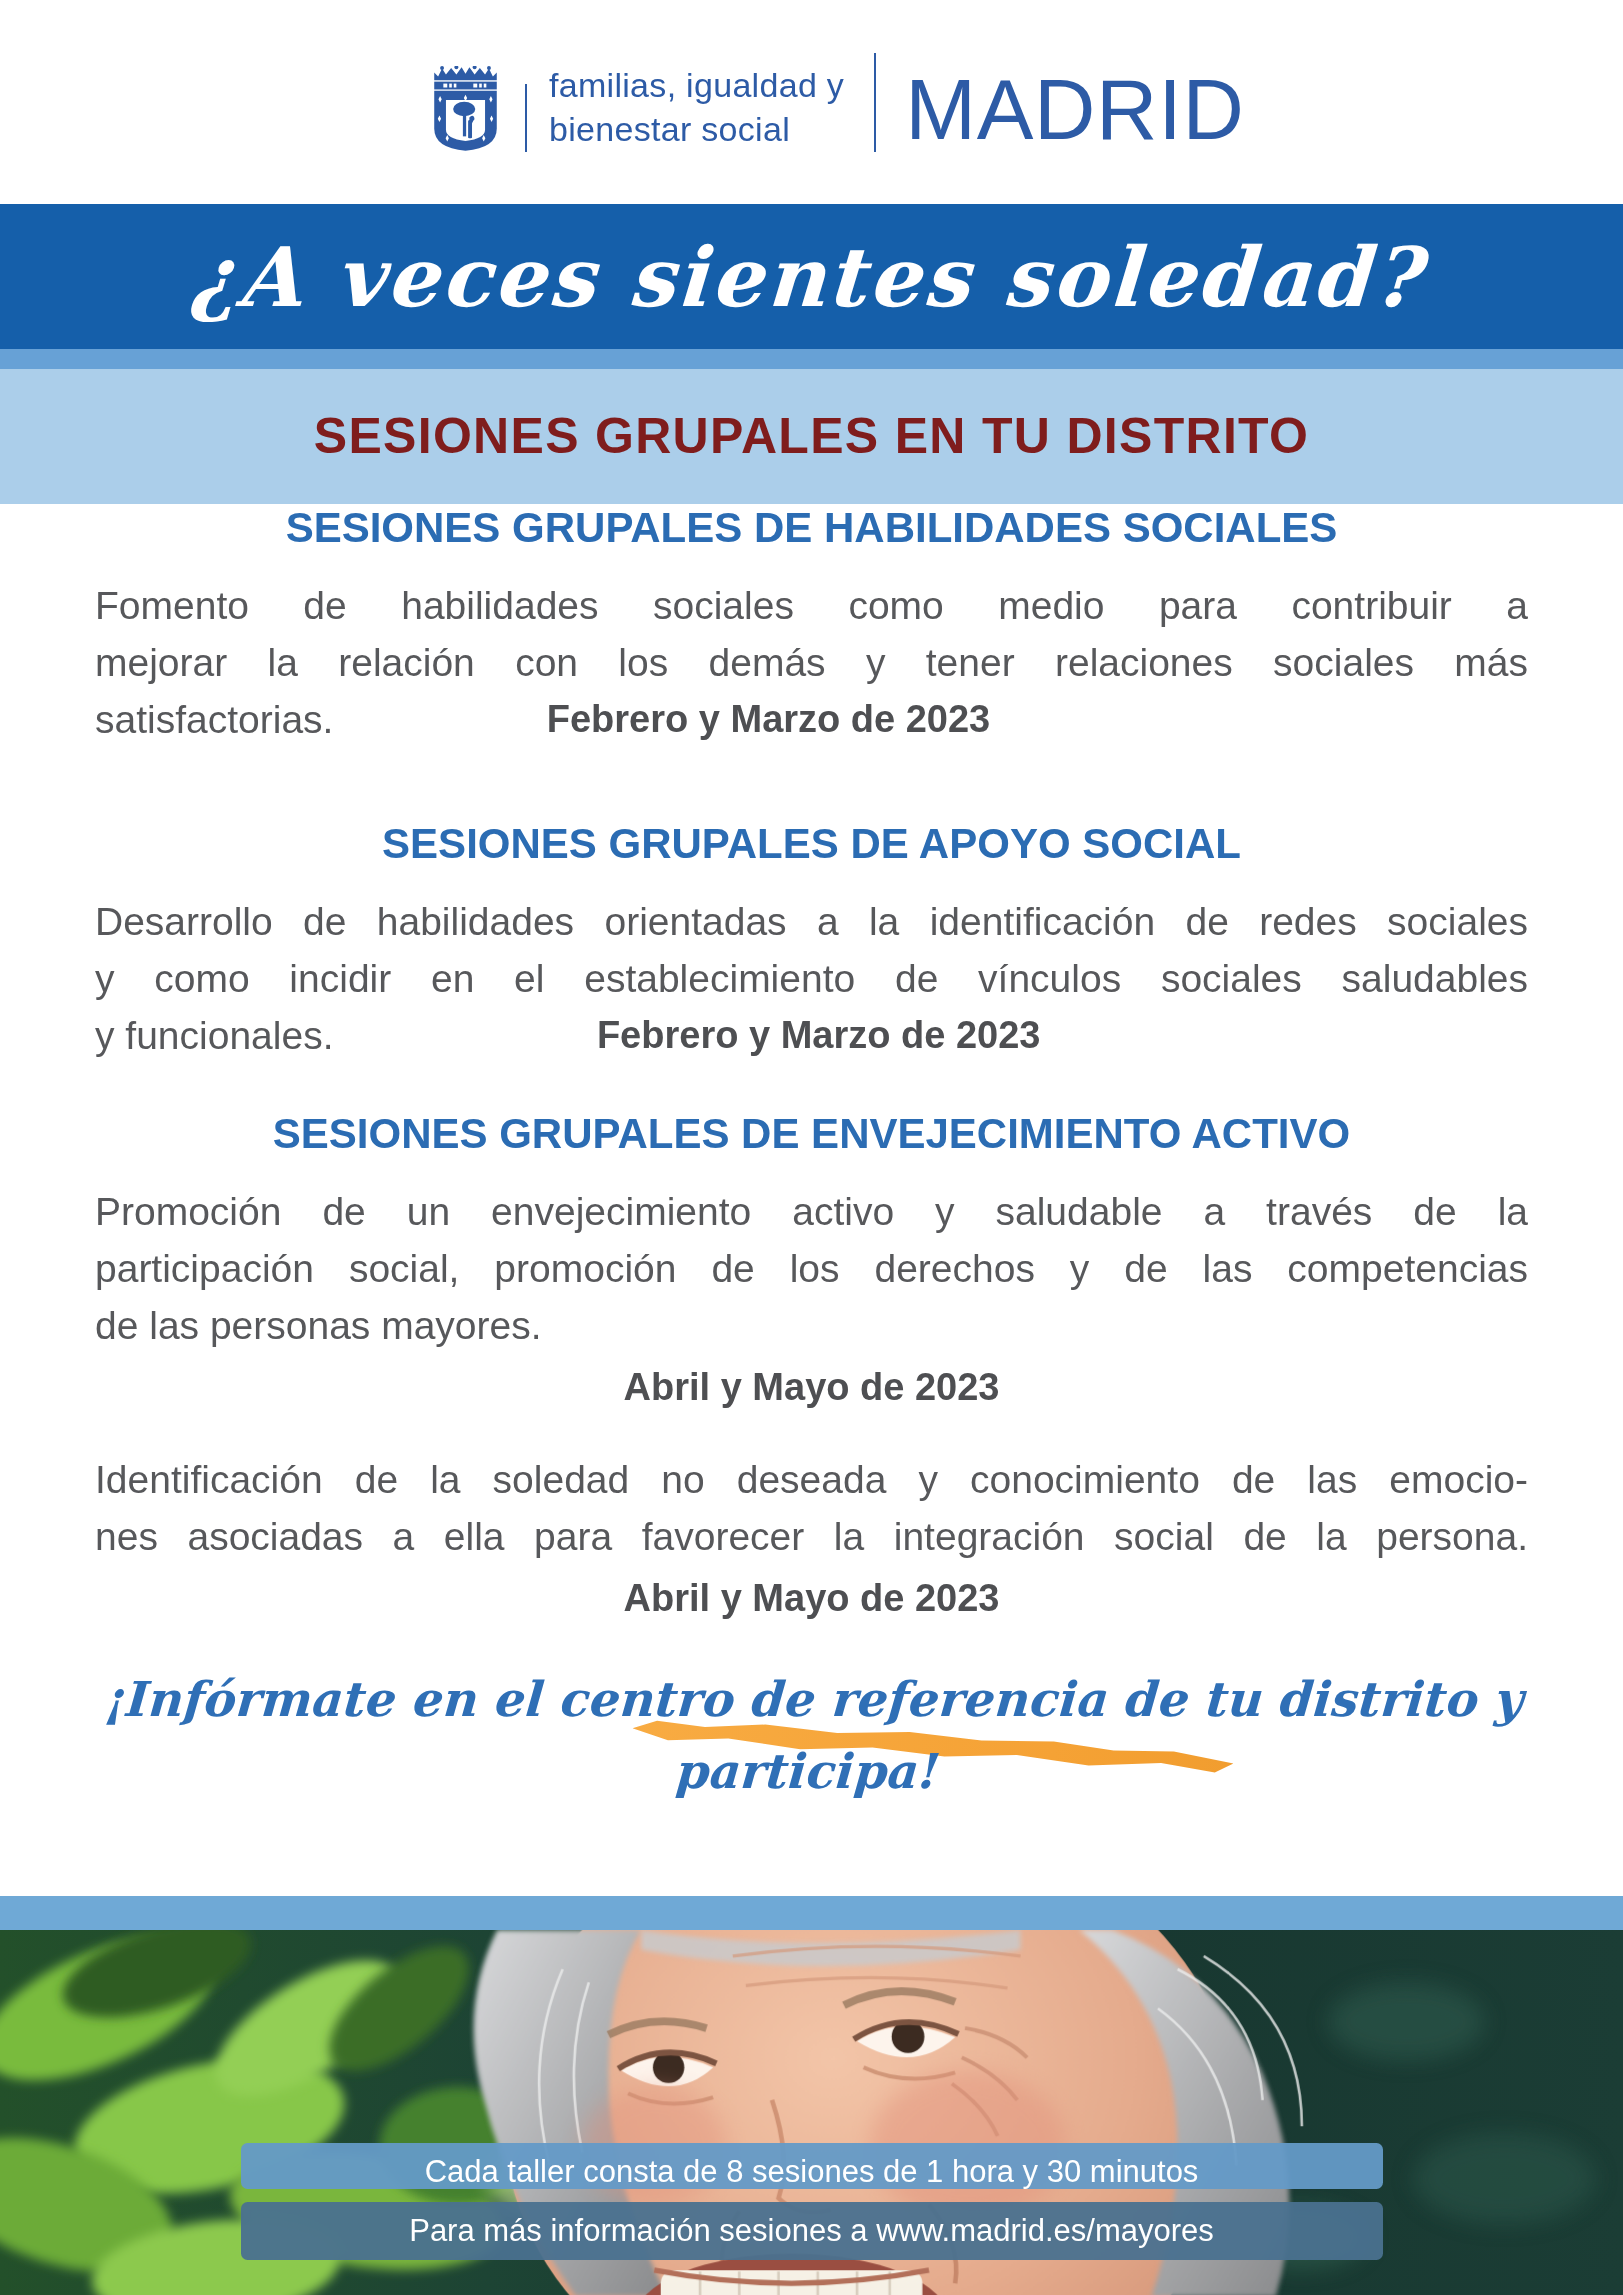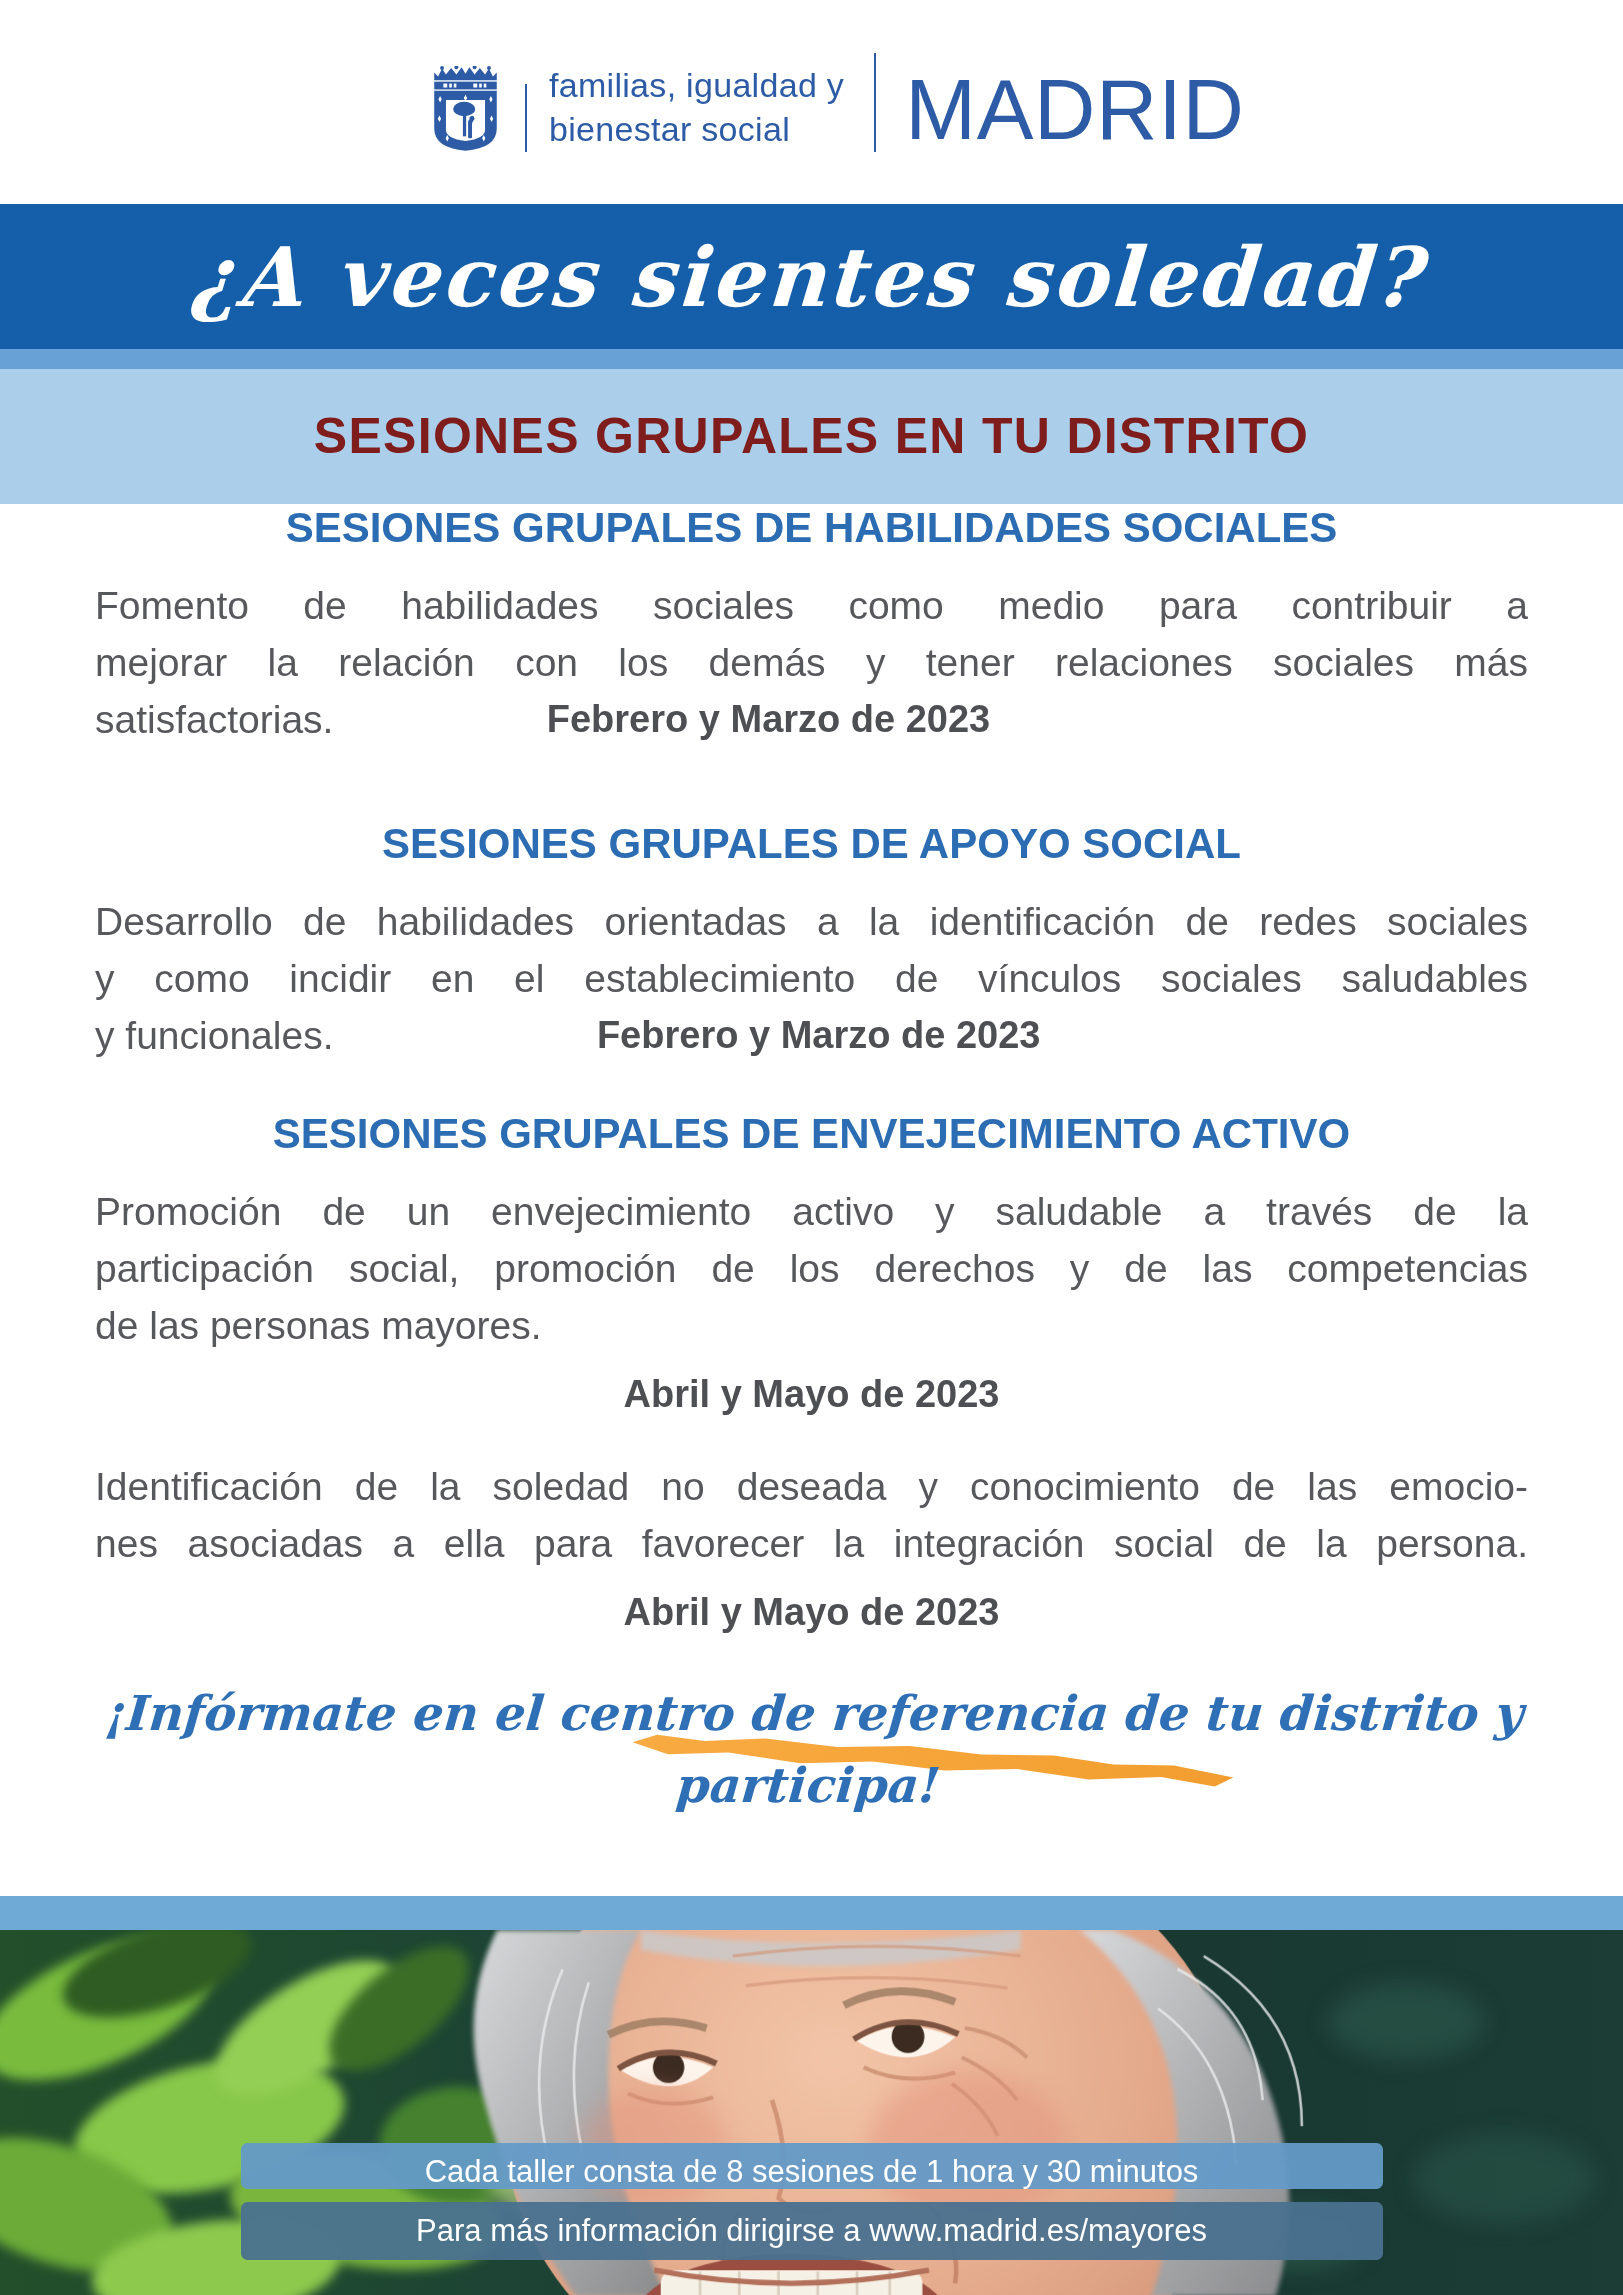--- a/index.html
+++ b/index.html
@@ -28,21 +28,21 @@
   .content { height:1392px; padding:0 95px; overflow:hidden; }
   .topic h3 { color:#2b6cb3; font-size:42px; line-height:48px; font-weight:700; text-align:center; }
   .topic .lines { margin-top:25px; }
   .line { color:#57585b; font-size:39px; line-height:57px; text-align:justify; text-align-last:justify; }
   .line.plain { text-align-last:left; }
   .tailrow { position:relative; color:#57585b; font-size:39px; line-height:57px; }
   .date { color:#4e4f52; font-weight:700; font-size:38px; }
   .tailrow .date { position:absolute; top:0; transform:translateX(-50%); white-space:nowrap; }
   .tailrow .date.pos1 { left:47%; }
   .tailrow .date.pos2 { left:50.5%; }
-  .date-row { text-align:center; line-height:57px; margin-top:12px; }
+  .date-row { text-align:center; line-height:57px; margin-top:5px; }
   .s1 { }
   .s2 { margin-top:72px; }
   .s3 { margin-top:46px; }
   .s4 { margin-top:26px; }
 
   
   .cta-wrap { position:relative; margin-top:27.5px; height:151px; }
   .cta-text { position:relative; z-index:2; text-align:center; color:#2f6fb6; font-family:"DejaVu Serif", serif; font-style:italic; font-weight:700; font-size:48px; line-height:72px; transform:skewX(-5deg); }
   .swoosh { position:absolute; z-index:1; left:537px; top:65px; width:602px; height:34px;
     background:linear-gradient(90deg,#f8ab42,#f5a235 70%,#f19d2f);
@@ -299,18 +299,18 @@
           </g>
           <path d="M1000 520 q210 40 420 0" stroke="#b3705a" stroke-width="8" fill="none"></path>
         </g>
       </g>
     </svg>
 
     <div class="pbar pbar1">
       <span>Cada taller consta de 8 sesiones de 1 hora y 30 minutos</span>
     </div>
     <div class="pbar pbar2">
-      <span>Para más información dirigirse a www.madrid.es/mayores</span>
+      <span>Para más información sesiones a www.madrid.es/mayores</span>
     </div>
   </div>
 
 </div>
 
 
 </body></html>

